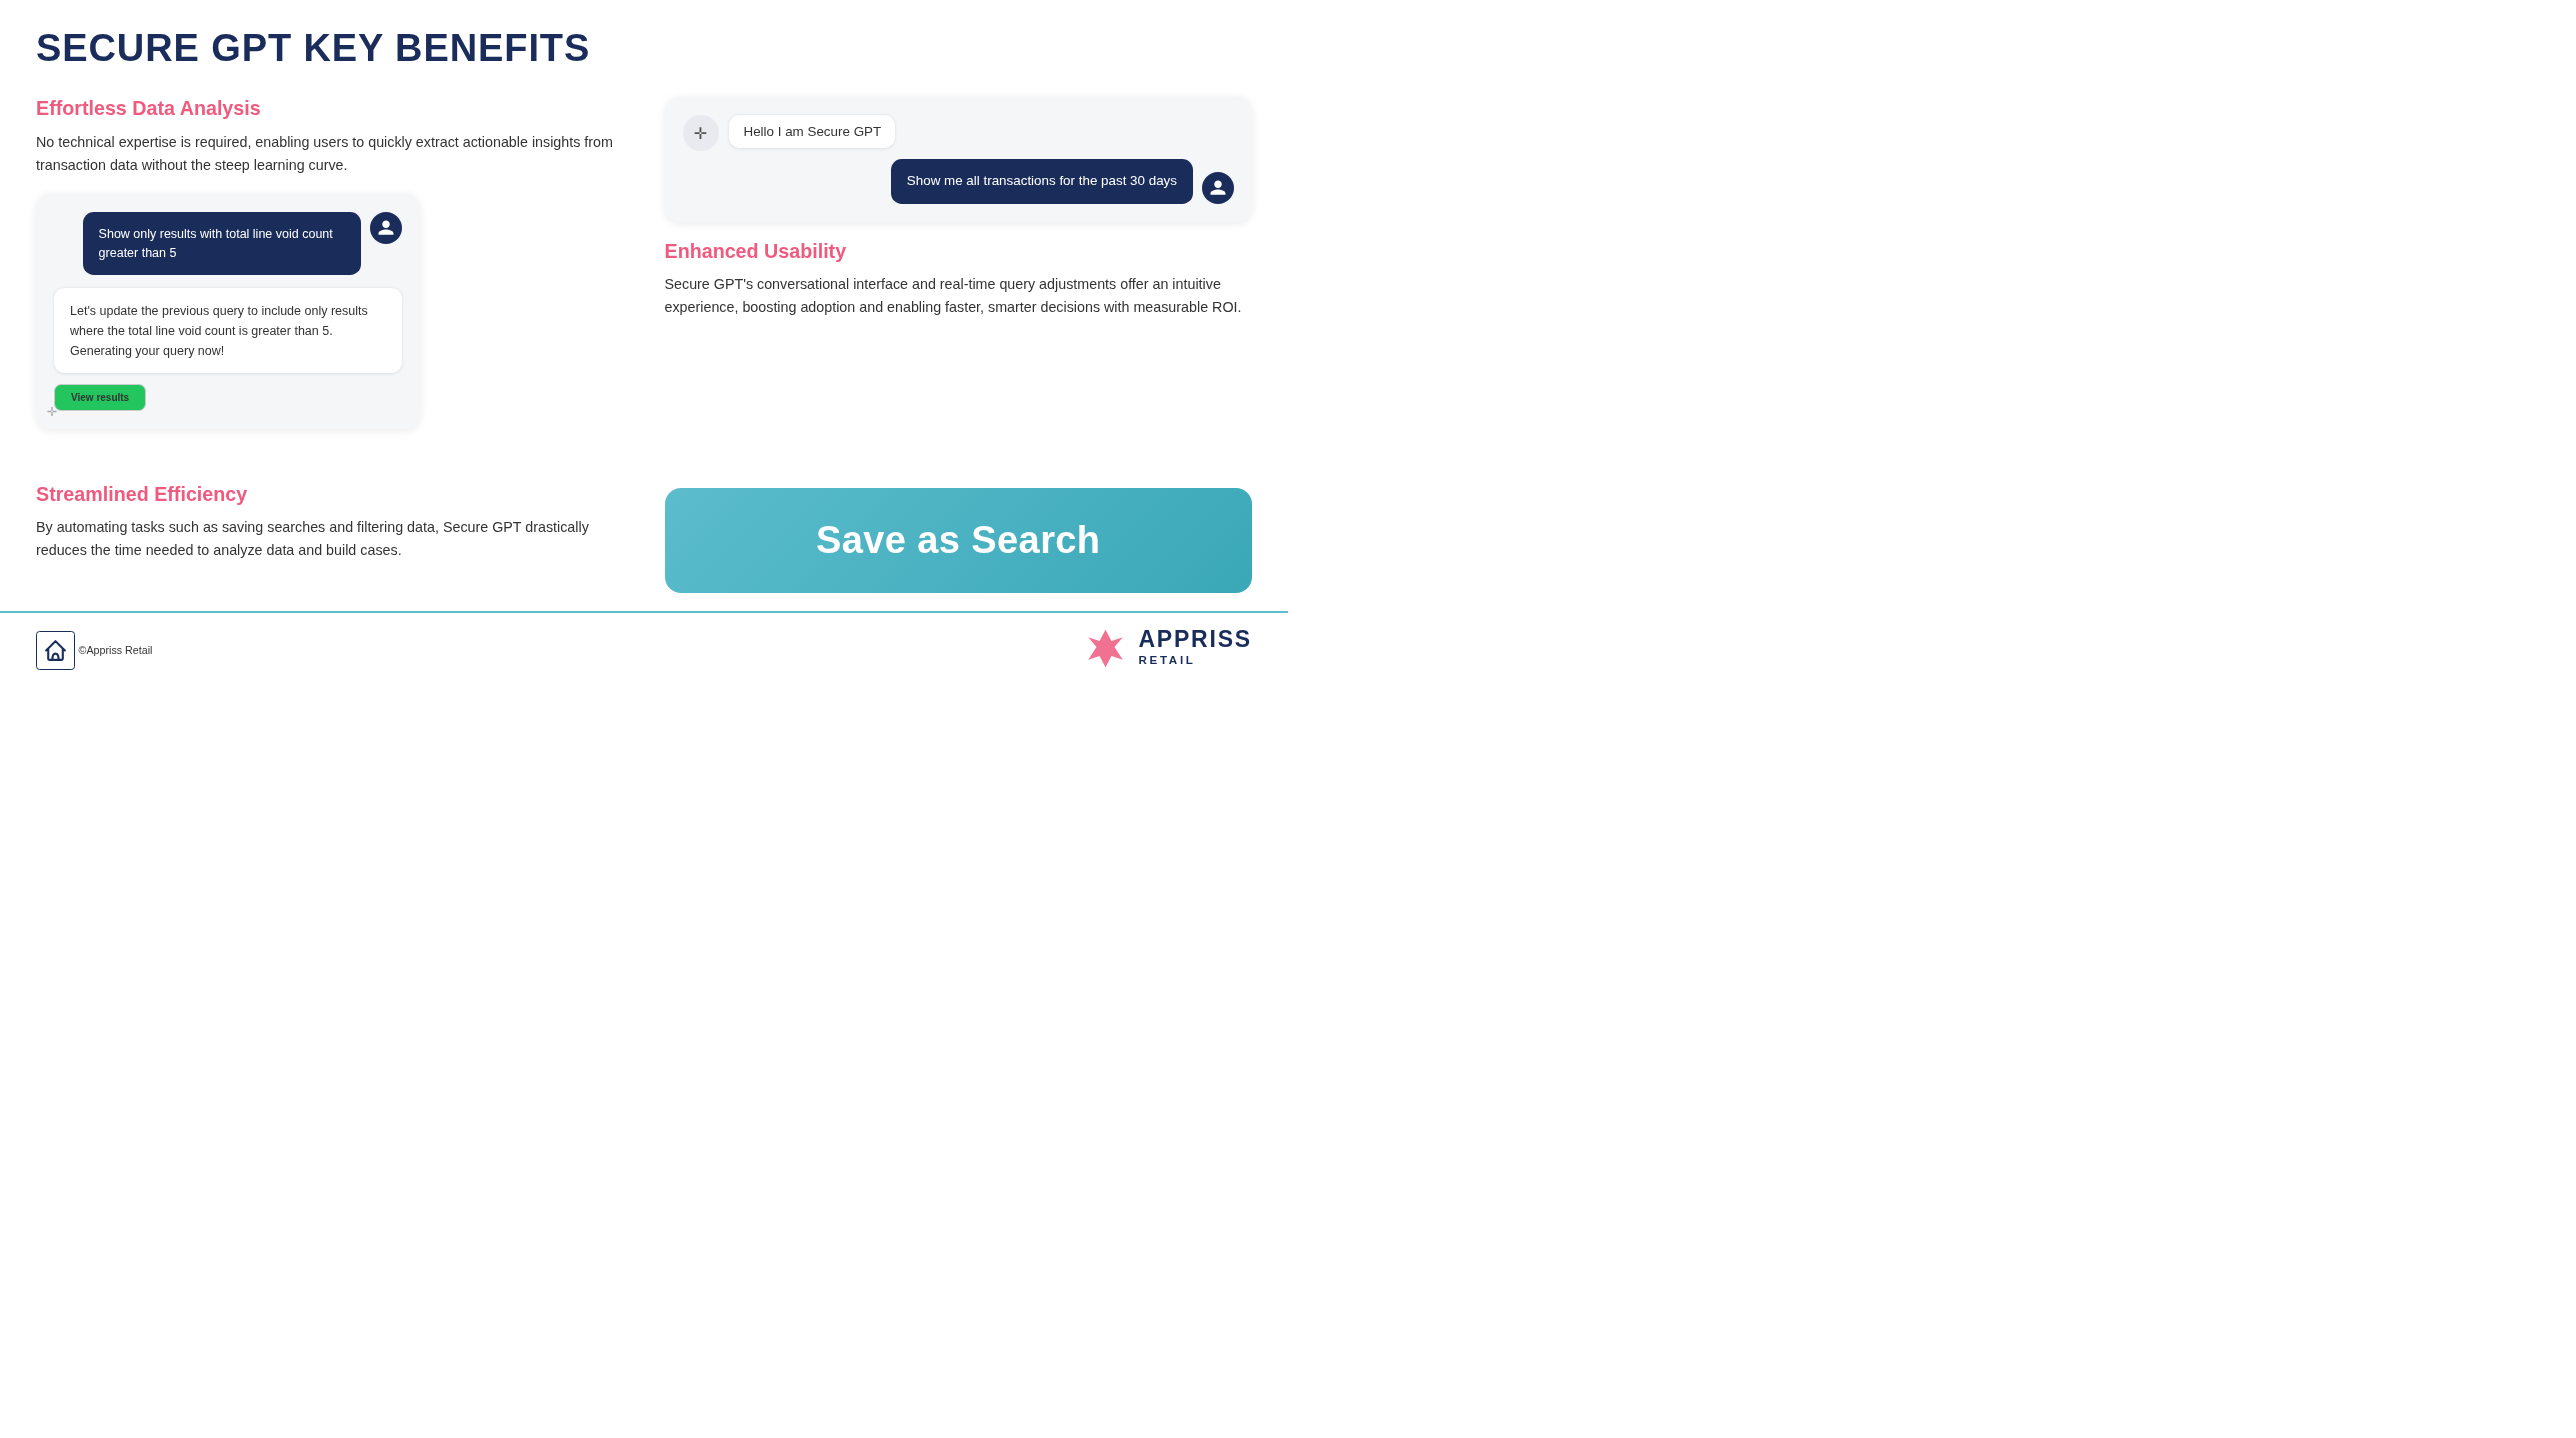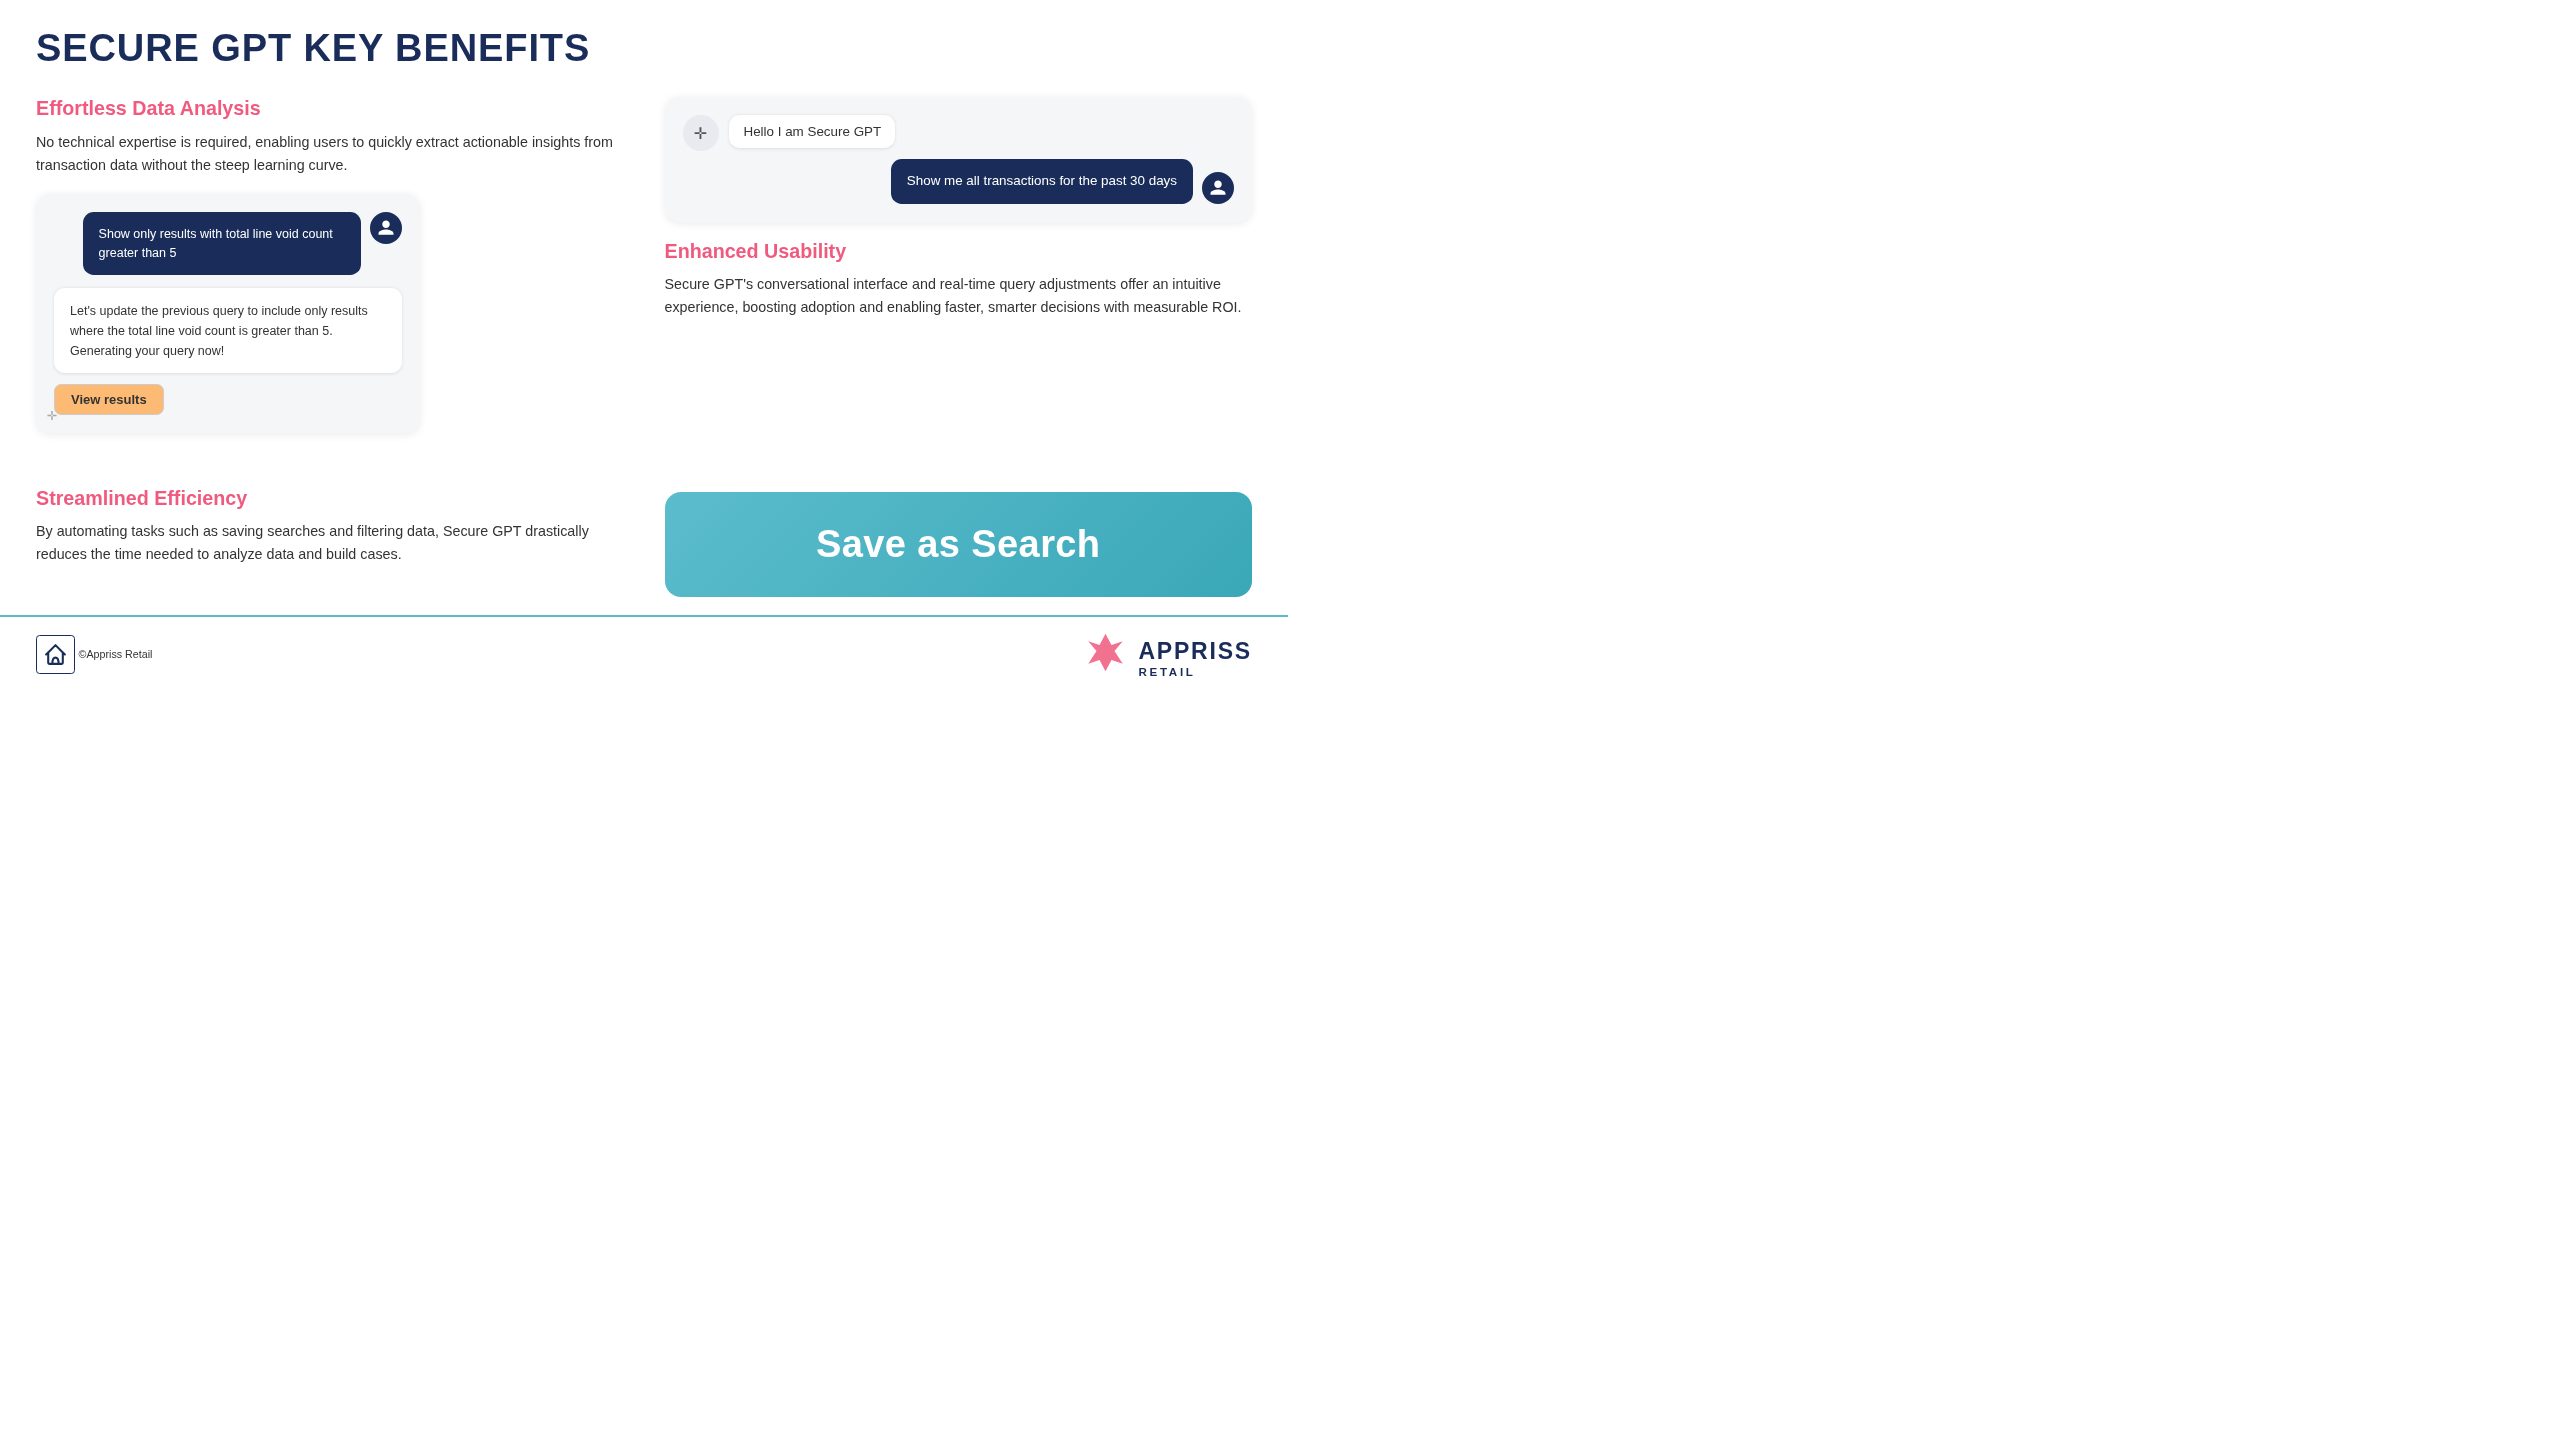--- a/index.html
+++ b/index.html
@@ -159,25 +159,25 @@
       border-radius: 11px;
       padding: 12.5px 16px;
       font-size: 12.5px;
       color: #333;
       line-height: 1.6;
       margin-bottom: 10.7px;
       box-shadow: 0 0.9px 3.6px rgba(0,0,0,0.1);
     }
 
     .view-results-btn {
-      background: #fdba74;
+      background: #22c55e;
       border: 0.9px solid #cccccc;
       border-radius: 7.2px;
       padding: 7.2px 16px;
-      font-size: 13px;
+      font-size: 10px;
       color: #333;
       cursor: pointer;
       font-weight: 600;
     }
 
     
     .save-search-widget {
       background: linear-gradient(135deg, #5bbccc 0%, #3aa8b8 100%);
       border-radius: 16px;
       padding: 31px 45px;
@@ -236,21 +236,21 @@
       color: #1a2d5a;
     }
 
     .footer-copyright {
       font-size: 10.7px;
       color: #333;
     }
 
     .footer-logo-right {
       display: flex;
-      align-items: flex-end;
+      align-items: flex-start;
       gap: 10px;
     }
 
     .appriss-logo-text {
       font-size: 23px;
       font-weight: 900;
       color: #1a2d5a;
       letter-spacing: 1.8px;
     }
 

